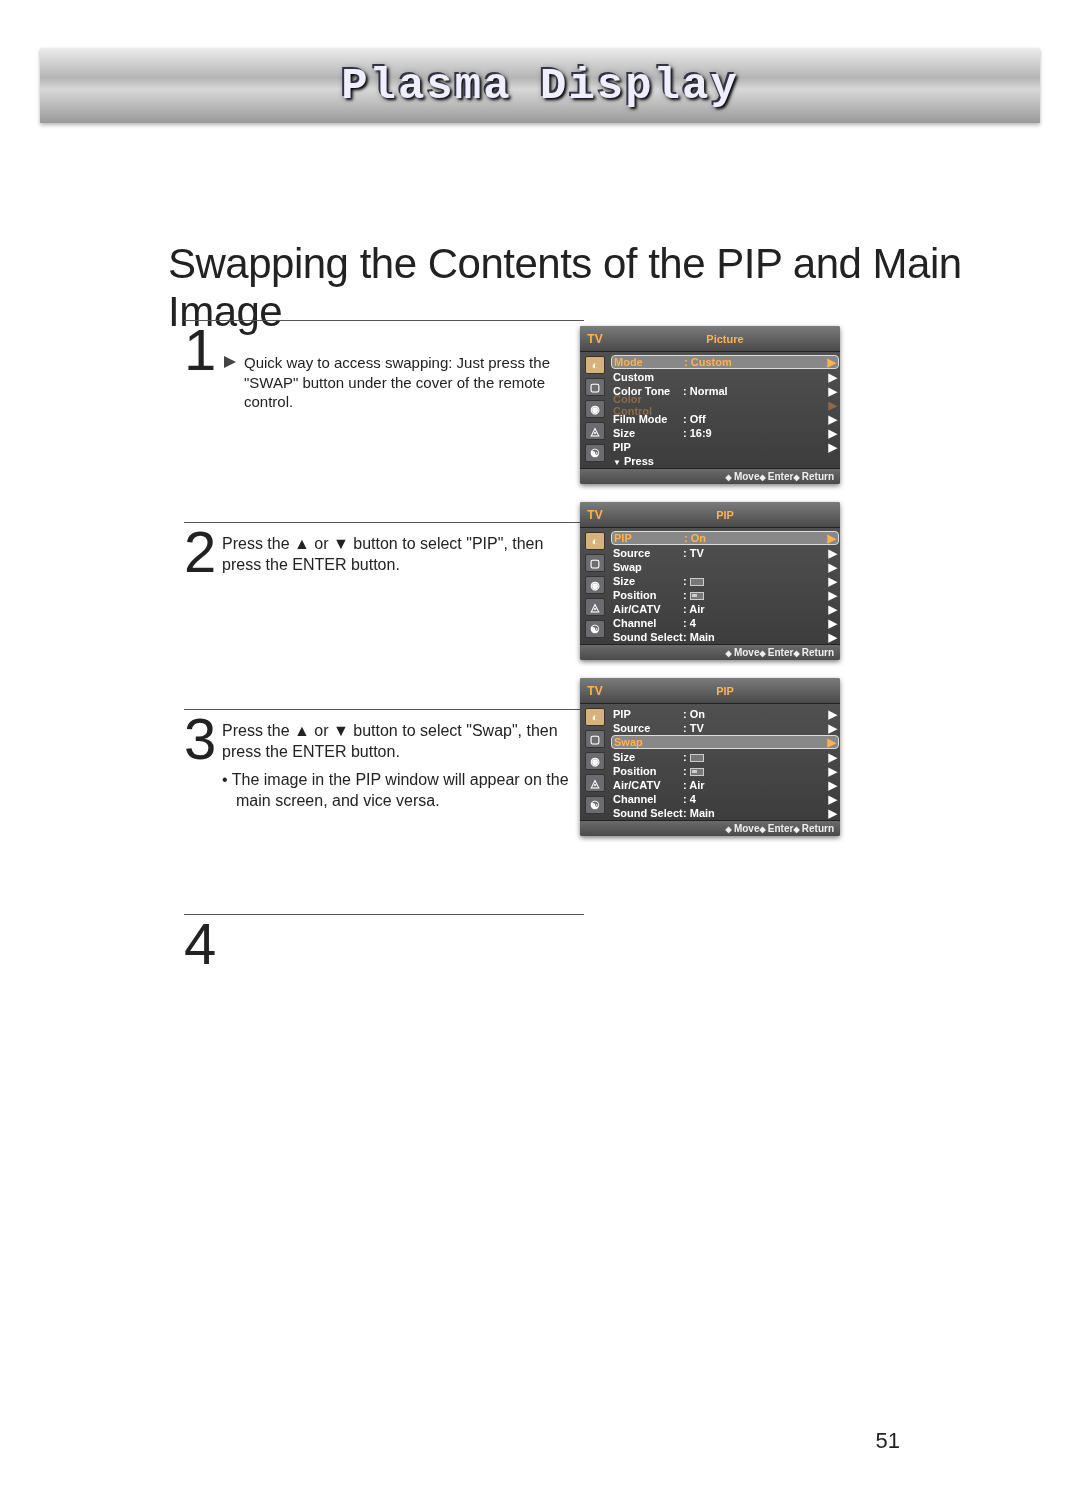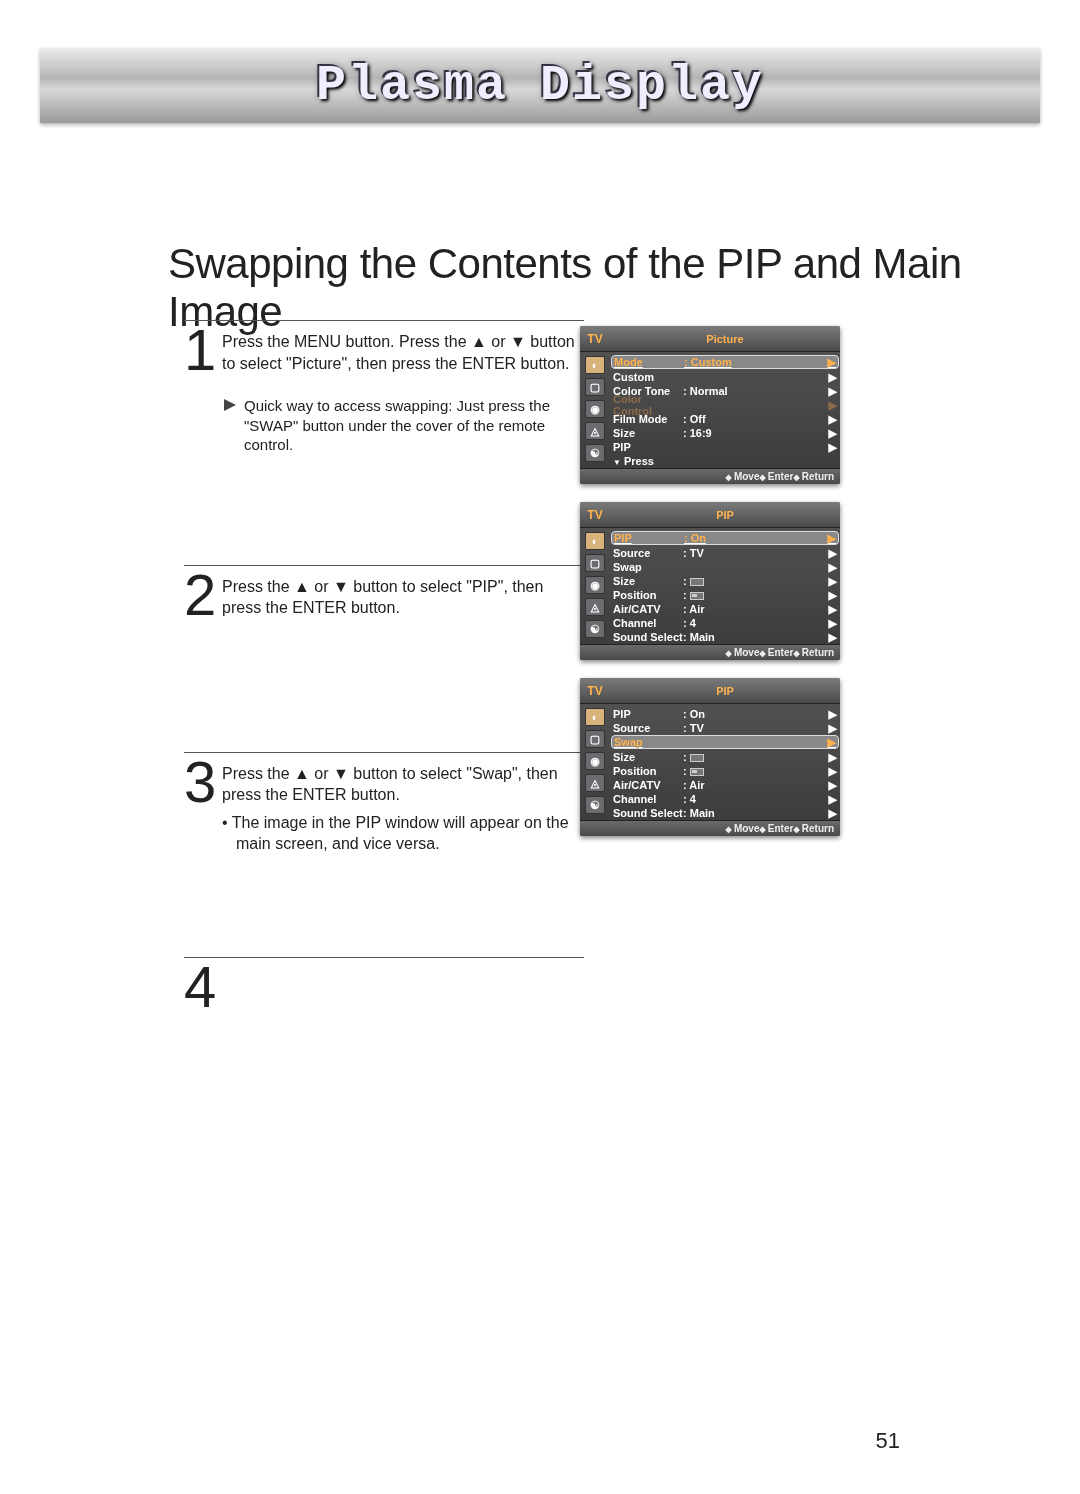--- a/index.html
+++ b/index.html
@@ -1,20 +1,20 @@
 <!DOCTYPE html>
 <html><head>
 <meta charset="utf-8">
 <style>
   * { box-sizing: border-box; margin: 0; padding: 0; }
   body { width: 1080px; height: 1494px; background: #fff; font-family: Arial, Helvetica, sans-serif; color: #222; position: relative; }
   .banner { position: absolute; top: 48px; left: 40px; right: 40px; height: 75px;
     background: linear-gradient(to bottom, #ececec 0%, #b5b5b5 40%, #d8d8d8 55%, #9a9a9a 100%);
     box-shadow: 0 2px 4px rgba(0,0,0,.3); display:flex; align-items:center; justify-content:center; }
-  .banner-title { font-family: "Courier New", monospace; font-size: 50px; font-weight: bold;
+  .banner-title { font-family: "Courier New", monospace; font-size: 44px; font-weight: bold;
     color: #eef; text-shadow: -2px -2px 0 #334, 2px 2px 3px #000, 0 0 6px rgba(0,0,0,.4); letter-spacing: 2px; }
   .page-title { position:absolute; top: 240px; left: 168px; font-family: "Arial Narrow", Arial, sans-serif;
     font-size: 42px; font-weight: 500; letter-spacing: -0.5px; }
   .step { display:flex; align-items:flex-start; border-top: 1px solid #555; padding-top: 4px; margin-bottom: 6px; }
   .step:last-child { border-bottom: none; }
   .step-num { font-family: "Arial Narrow", Arial, sans-serif; font-size: 58px; line-height: 50px;
     font-weight: 300; width: 38px; text-align:left; }
   .step-body { flex: 1; padding-top: 6px; font-size: 16px; line-height: 1.35; }
   .note { display:flex; align-items:flex-start; margin-top: 22px; font-family:"Arial Narrow", Arial, sans-serif;
     font-size: 15px; line-height:1.3; }
@@ -35,21 +35,21 @@
   .osd-body { display:flex; }
   .osd-icons { width:30px; display:flex; flex-direction:column; align-items:center; padding:4px 0; gap:4px; }
   .osd-ic { width:20px; height:18px; background:#6b6b70; border:1px solid #333;
     border-radius:2px; display:flex; align-items:center; justify-content:center; font-size:11px; }
   .osd-ic.sel { background:#d7b27a; }
   .osd-rows { flex:1; padding:3px 3px 0 3px; }
   .osd-row { display:flex; align-items:center; height:14px; }
   .osd-row .lab { flex:0 0 70px; }
   .osd-row .val { flex:1; }
   .osd-row .arr { width:10px; text-align:right; }
-  .osd-row.hl { background:#888; border:1px solid #ddd; padding:0 2px; margin:0 -2px 1px -2px; border-radius:4px;text-decoration:underline; }
+  .osd-row.hl { background:#888; border:1px solid #ddd; padding:0 2px; margin:0 -2px 1px -2px; border-radius:4px; }
   .osd-row.hl .lab, .osd-row.hl .val, .osd-row.hl .arr { color:#ffb24d; }
   .osd-row.dis { color:#8b6b4a; }
   .osd-more::before { content:"▼"; font-size:8px; margin-right:3px; }
   .osd-foot { display:flex; justify-content:flex-end; align-items:center; height:16px;
     background:linear-gradient(to bottom,#6a6a6a,#4a4a4a); border-top:1px solid #222;
     font-size:10px; color:#eee; padding:0 6px; gap:0; border-bottom-left-radius:2px; border-bottom-right-radius:2px;}
   .osd-foot span::before { content:"◆ "; font-size:8px; }
   .sm-rect { display:inline-block; width:14px; height:8px; border:1px solid #ccc; background:#777; vertical-align:middle; position:relative; }
   .sm-rect.pos::after { content:""; position:absolute; width:5px; height:3px; background:#ccc; left:1px; top:1px; }
   .page-num { position:absolute; bottom:40px; right:180px; font-size:22px; }
@@ -60,21 +60,20 @@
 <div class="banner">
   <div class="banner-title">Plasma Display</div>
 </div>
 
 <h1 class="page-title">Swapping the Contents of the PIP and Main Image</h1>
 
 <div class="steps-col">
   <div class="step">
     <div class="step-num">1</div>
     <div class="step-body">
-      <div>Press the MENU button. Press the ▲ or ▼ button to select "Picture", then press the ENTER button.</div>
       <div class="note">
         <div class="note-arrow"></div>
         <div>Quick way to access swapping: Just press the "SWAP" button under the cover of the remote control.</div>
       </div>
     </div>
   </div>
   <div style="height:104px"></div>
   <div class="step">
     <div class="step-num">2</div>
     <div class="step-body">

